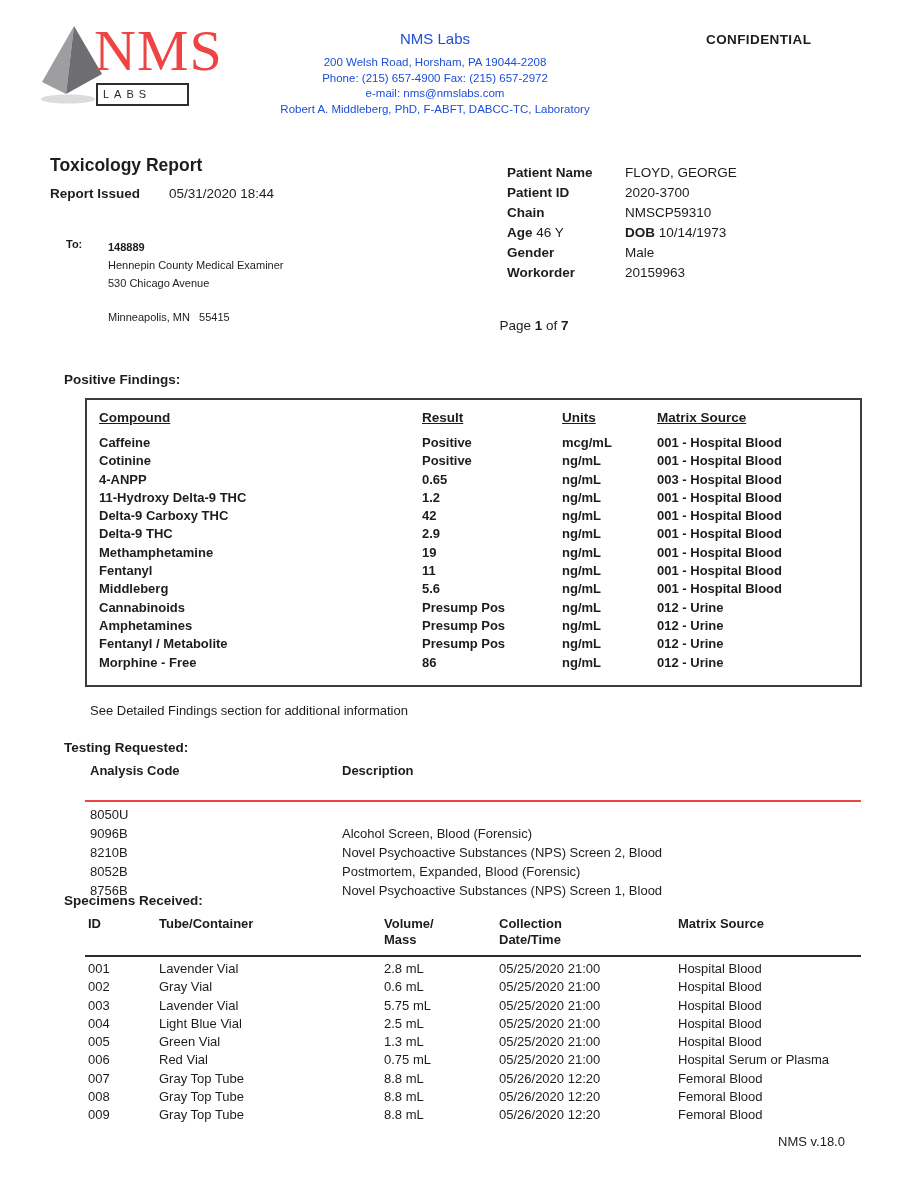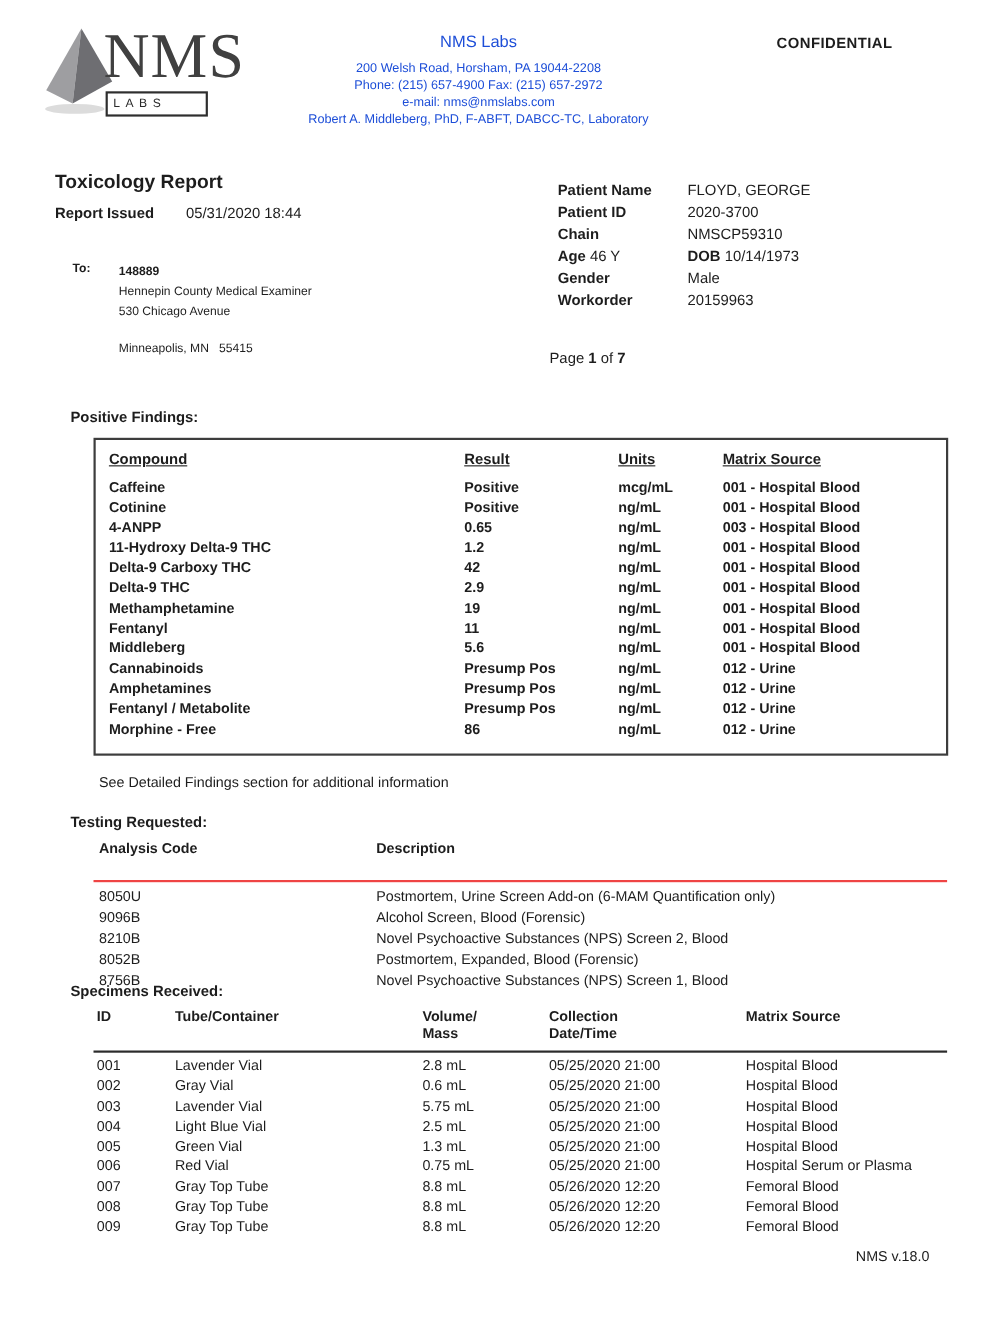--- a/index.html
+++ b/index.html
@@ -6,21 +6,21 @@
   body{
     width:903px;height:1199px;position:relative;background:#ffffff;
     font-family:"Liberation Sans","DejaVu Sans",sans-serif;color:#1d1d1d;
     -webkit-font-smoothing:antialiased;
   }
   .b{font-weight:bold;}
   
   .logo{position:absolute;left:38px;top:22px;width:195px;height:90px;}
   .logo-pyramid{position:absolute;left:0;top:2px;}
   .logo-nms{position:absolute;left:56px;top:0px;font-family:"Liberation Serif","DejaVu Serif",serif;
-    font-size:58px;line-height:1;color:#404040;letter-spacing:1px;}
+    font-size:58px;line-height:1;color:#ef4444;letter-spacing:1px;}
   .labs-box{position:absolute;left:58px;top:61px;width:84px;height:19px;border:2px solid #2e2e2e;
     font-size:11px;letter-spacing:5px;line-height:19px;color:#2a2a2a;padding-left:5px;}
   .hc{position:absolute;left:230px;top:30px;width:410px;text-align:center;color:#1d4ed8;}
   .hc-title{font-size:15px;margin-bottom:8px;}
   .hc-line{font-size:11.5px;line-height:15.5px;}
   .confidential{position:absolute;left:706px;top:32px;font-size:13.5px;font-weight:bold;letter-spacing:.4px;}
   
   .rpt-title{position:absolute;left:50px;top:155px;font-size:17.5px;font-weight:bold;}
   .issued{position:absolute;left:50px;top:186px;font-size:13.5px;}
   .issued-label{display:inline-block;width:119px;font-weight:bold;}
@@ -230,21 +230,20 @@
 
 <div class="tr-table">
   <div class="tr-grid tr-head">
     <span>Analysis Code</span>
     <span>Description</span>
   </div>
   <div class="tr-rows">
 
       <div class="tr-grid">
         <span>8050U</span>
-        <span>Postmortem, Urine Screen Add-on (6-MAM Quantification only)</span>
       </div>
 
       <div class="tr-grid">
         <span>9096B</span>
         <span>Alcohol Screen, Blood (Forensic)</span>
       </div>
 
       <div class="tr-grid">
         <span>8210B</span>
         <span>Novel Psychoactive Substances (NPS) Screen 2, Blood</span>

